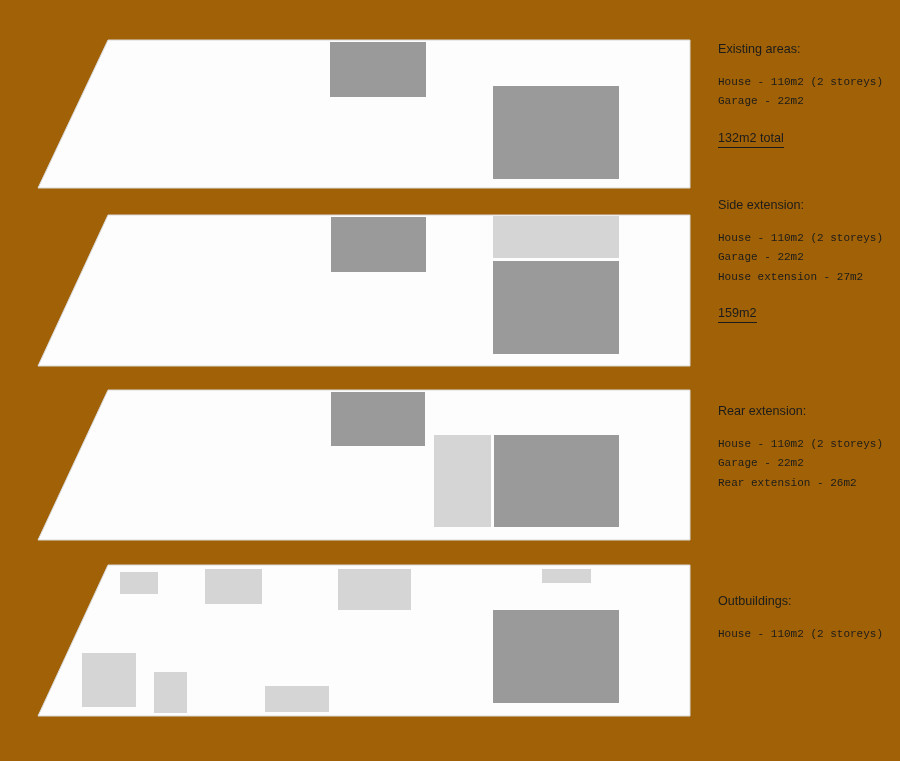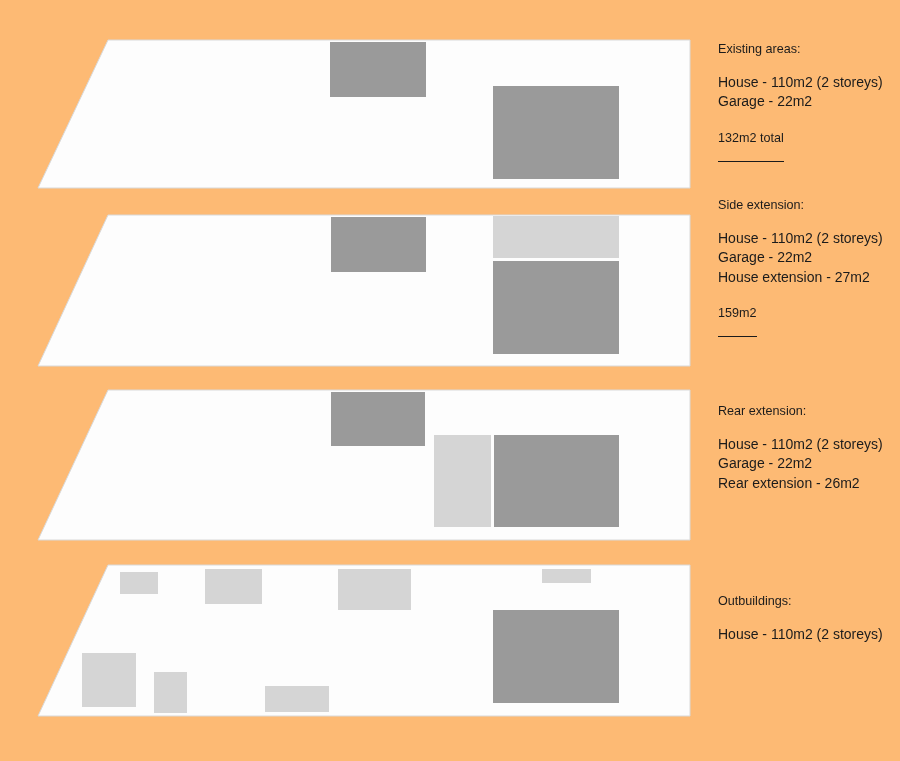--- a/index.html
+++ b/index.html
@@ -10,21 +10,21 @@
     width: 900px;
     height: 761px;
     background: #f8f8f8;
     font-family: "Liberation Sans", sans-serif;
     overflow: hidden;
   }
   #page {
     position: relative;
     width: 900px;
     height: 761px;
-    background: #fdba74;
+    background: #a16207;
   }
   .plots-layer {
     position: absolute;
     left: 0;
     top: 0;
     width: 900px;
     height: 761px;
   }
   .plot-svg {
     position: absolute;
@@ -60,34 +60,35 @@
   .legend-title {
     font-size: 12.6px;
     color: #1b1b1b;
     line-height: 18px;
     white-space: nowrap;
   }
   .legend-lines {
     margin-top: 15px;
   }
   .legend-line {
-    font-size: 14px;
+    font-size: 11px;
     color: #1b1b1b;
     line-height: 19.3px;
     white-space: nowrap;
+    font-family: Liberation Mono, monospace;
   }
   .legend-total {
     margin-top: 17px;
     font-size: 12.6px;
     color: #1b1b1b;
     line-height: 18px;
     white-space: nowrap;
     display: inline-block;
     border-bottom: 1px solid #1b1b1b;
-    padding-bottom: 14px;
+    padding-bottom: 0px;
   }
 </style>
 </head>
 <body>
 
 <div id="page">
 
   <div class="plots-layer">
     <svg class="plot-svg" id="plot-svg" viewBox="0 0 900 761">
         <polygon points="108,40 690,40 690,188 38,188" fill="#fdfdfd" stroke="#d9d9d9" stroke-width="1"></polygon>

